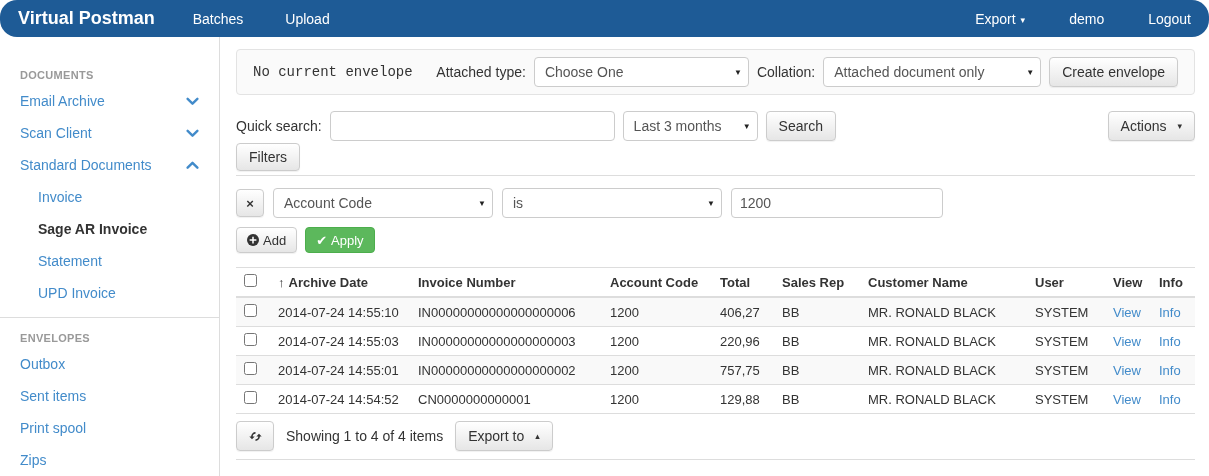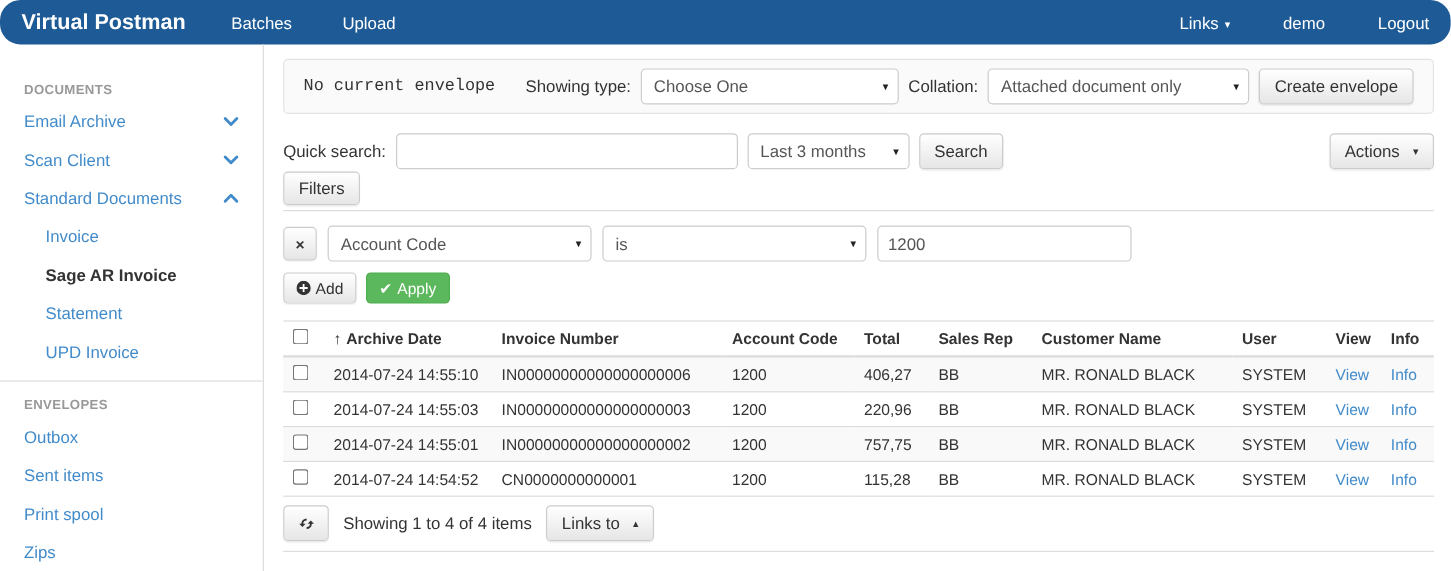--- a/index.html
+++ b/index.html
@@ -63,21 +63,21 @@
   .icon-svg { display:inline-flex; }
 </style>
 </head>
 <body>
 
 <div class="navbar">
   <div class="brand">Virtual Postman</div>
   <div class="nav-link">Batches</div>
   <div class="nav-link">Upload</div>
   <div class="nav-right">
-    <div class="nav-link"><span>Links</span><span class="caret-sm">▾</span></div>
+    <div class="nav-link"><span>Export</span><span class="caret-sm">▾</span></div>
     <div class="nav-link">demo</div>
     <div class="nav-link">Logout</div>
   </div>
 </div>
 
 <div class="layout">
 
   <div class="sidebar">
     <div class="side-header">DOCUMENTS</div>
     <div class="side-item">
@@ -114,21 +114,21 @@
     <div class="side-item">Sent items</div>
     <div class="side-item">Print spool</div>
     <div class="side-item">Zips</div>
   </div>
 
   <div class="main">
 
     <div class="env-panel">
       <div class="env-status">No current envelope</div>
       <div class="env-controls">
-        <span>Showing type:</span>
+        <span>Attached type:</span>
         <div class="select w215">
           <span>Choose One</span>
           <span class="sel-caret">▼</span>
         </div>
         <span>Collation:</span>
         <div class="select w218">
           <span>Attached document only</span>
           <span class="sel-caret">▼</span>
         </div>
         <button class="btn">Create envelope</button>
@@ -246,40 +246,40 @@
           <td>MR. RONALD BLACK</td>
           <td>SYSTEM</td>
           <td><a class="link">View</a></td>
           <td><a class="link">Info</a></td>
         </tr>
         <tr>
           <td><input type="checkbox" style=""></td>
           <td>2014-07-24 14:54:52</td>
           <td>CN0000000000001</td>
           <td>1200</td>
-          <td>115,28</td>
+          <td>129,88</td>
           <td>BB</td>
           <td>MR. RONALD BLACK</td>
           <td>SYSTEM</td>
           <td><a class="link">View</a></td>
           <td><a class="link">Info</a></td>
         </tr>
       </tbody>
     </table>
 
     <div class="table-footer">
       <button class="btn btn-refresh">
         <span class="icon-svg">
           <svg width="13" height="13" viewBox="0 0 16 16" fill="#333">
             <path d="M8 2.6A5.4 5.4 0 0 0 2.6 8H.4l3.3 3.4L7 8H4.6A3.4 3.4 0 0 1 8 4.6z"></path>
             <path d="M8 13.4A5.4 5.4 0 0 0 13.4 8h2.2l-3.3-3.4L9 8h2.4A3.4 3.4 0 0 1 8 11.4z"></path>
           </svg>
         </span>
       </button>
       <span>Showing 1 to 4 of 4 items</span>
       <button class="btn">
-        <span>Links to</span>
+        <span>Export to</span>
         <span class="caret-sm">▴</span>
       </button>
     </div>
 
   </div>
 </div>
 
 </body></html>

